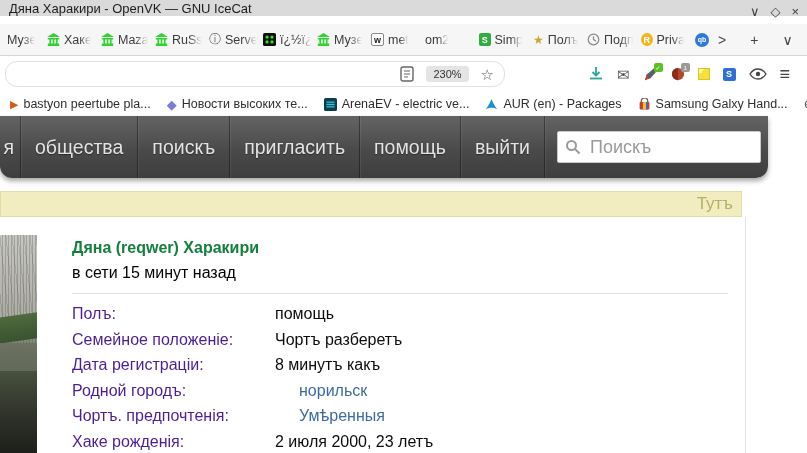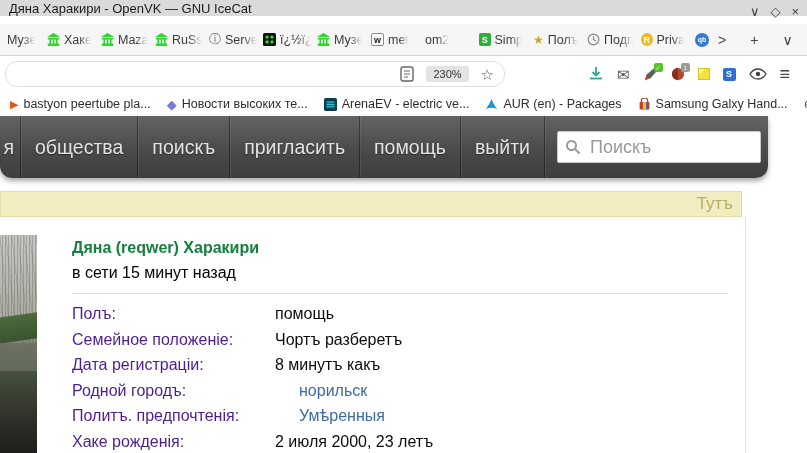--- a/index.html
+++ b/index.html
@@ -368,21 +368,21 @@
         </div>
         <div class="frow">
           <span class="flabel">Дата регистраціи:</span>
           <span class="fvalue">8 минутъ какъ</span>
         </div>
         <div class="frow">
           <span class="flabel">Родной городъ:</span>
           <span class="fvalue link">норильск</span>
         </div>
         <div class="frow">
-          <span class="flabel">Политъ. предпочтенія:</span>
+          <span class="flabel">Чортъ. предпочтенія:</span>
           <span class="fvalue link">Умѣренныя</span>
         </div>
         <div class="frow">
           <span class="flabel">Хаке рожденія:</span>
           <span class="fvalue">2 июля 2000, 23 летъ</span>
         </div>
       </div>
     </div>
 
   </div>

